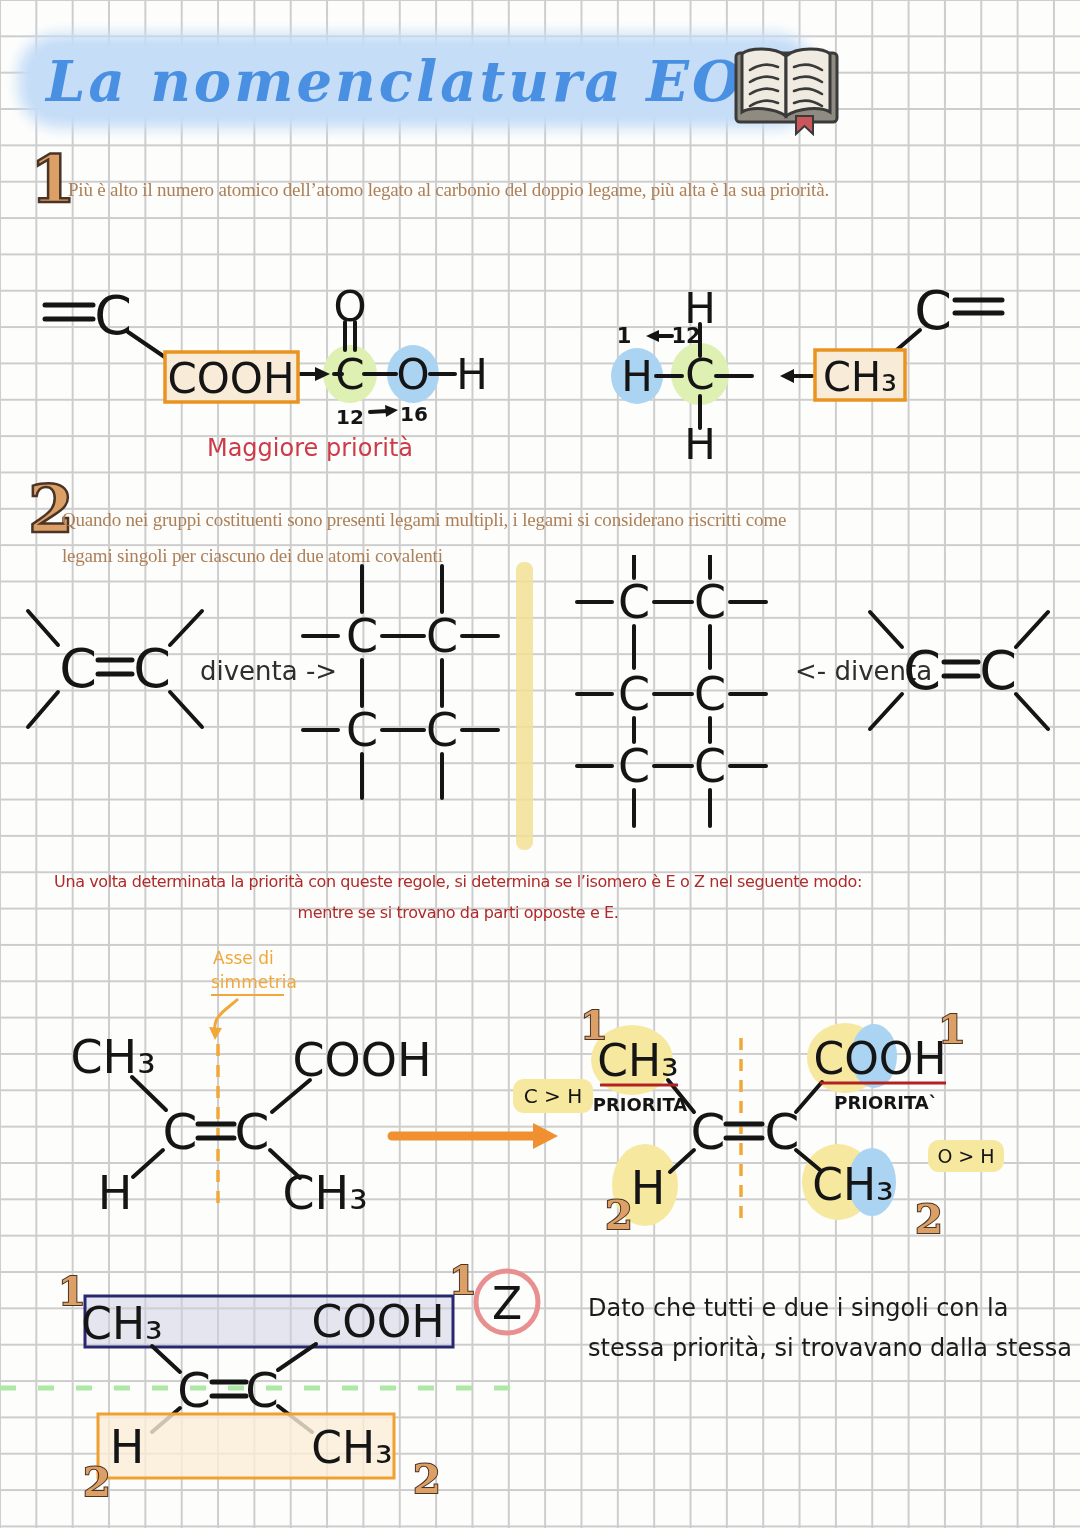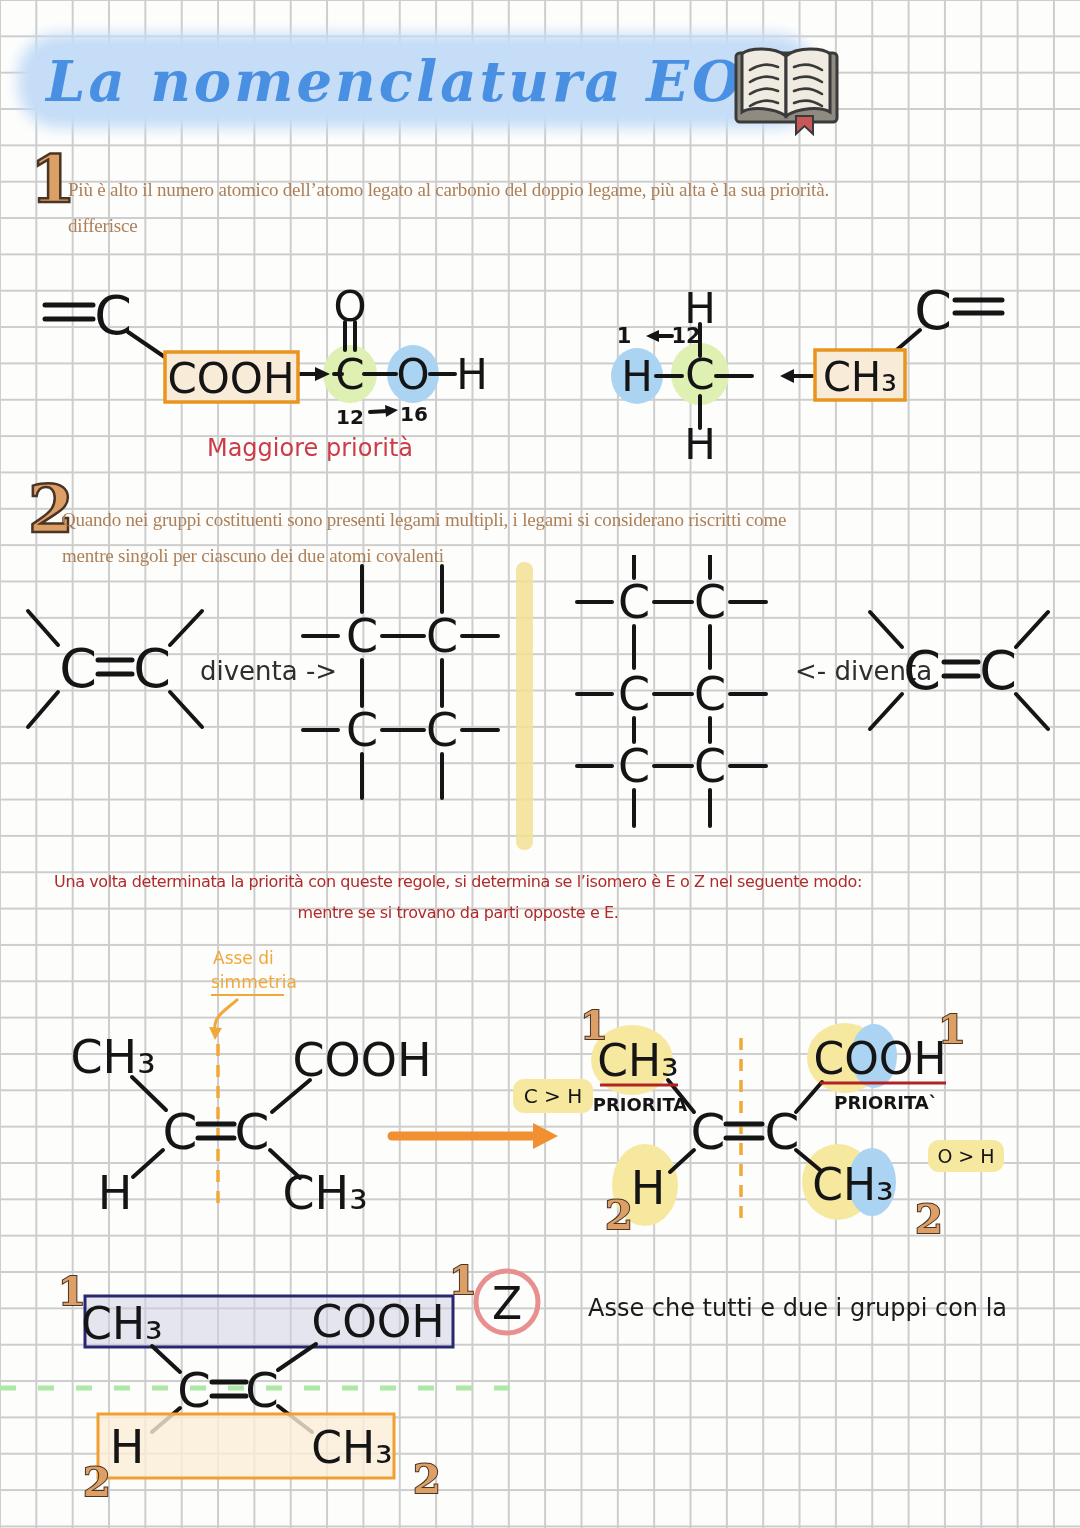--- a/index.html
+++ b/index.html
@@ -63,21 +63,20 @@
         <path d="M61 39 Q75 33 89 42"></path>
       <path d="M61 51 Q75 45 89 54"></path>
         <path d="M61 63 Q75 57 89 66"></path>
     </g>
     <polygon points="63,76 80,76 80,94 71.5,86 63,94" fill="#c9575a" stroke="#3a3a3a" stroke-width="2"></polygon>
   </svg>
 
   <div class="abs bignum" style="left:30px;top:146px;">1</div>
   <div class="abs brown-par" style="left:68px;top:172px;">
     <div>Più è alto il numero atomico dell’atomo legato al carbonio del doppio legame, più alta è la sua priorità.</div>
-    <div>differisce</div>
   </div>
 
   <svg class="abs" style="left:30px;top:280px;" width="530" height="190" viewBox="30 280 530 190">
     <g>
       <ellipse cx="350" cy="374" rx="27" ry="29" fill="#dff0b3"></ellipse>
       <ellipse cx="413" cy="374" rx="26" ry="29" fill="#aad4f2"></ellipse>
     </g>
     <g>
       <line class="bond5" x1="45" y1="305" x2="93" y2="305"></line>
       <line class="bond5" x1="45" y1="319" x2="93" y2="319"></line>
@@ -133,21 +132,21 @@
     <g>
       <line class="bond" x1="672" y1="336" x2="656" y2="336"></line>
       <polygon points="646,336 659,330 659,342" fill="#151515"></polygon>
     </g>
     <text class="atom hand" x="686" y="336" font-size="21">12</text>
   </svg>
 
   <div class="abs bignum" style="left:28px;top:476px;">2</div>
   <div class="abs brown-par" style="left:62px;top:502px;">
     <div>Quando nei gruppi costituenti sono presenti legami multipli, i legami si considerano riscritti come</div>
-    <div>mentre singoli per ciascuno dei due atomi covalenti</div>
+    <div>legami singoli per ciascuno dei due atomi covalenti</div>
   </div>
 
   <svg class="abs" style="left:0;top:555px;" width="1080" height="300" viewBox="0 555 1080 300">
     <rect x="516" y="562" width="17" height="288" rx="8" fill="#f3e194" opacity="0.85"></rect>
 
     <g>
       <line class="bond" x1="58" y1="645" x2="28" y2="611"></line>
       <line class="bond" x1="58" y1="692" x2="28" y2="727"></line>
       <line class="bond" x1="170" y1="645" x2="202" y2="611"></line>
       <line class="bond" x1="170" y1="692" x2="202" y2="727"></line>
@@ -311,16 +310,17 @@
     <text class="atom" x="194" y="1390" font-size="48">C</text>
     <text class="atom" x="262" y="1390" font-size="48">C</text>
     <rect x="98" y="1414" width="296" height="64" fill="#faeed6" fill-opacity="0.8" stroke="#f0a030" stroke-width="3"></rect>
     <text class="atom" x="127" y="1447" font-size="46">H</text>
     <text class="atom" x="352" y="1447" font-size="44">CH₃</text>
     <text class="num" x="97" y="1481" font-size="40">2</text>
     <text class="num" x="427" y="1478" font-size="40">2</text>
   </svg>
 
   <div class="abs black-par" style="left:588px;top:1288px;">
-    <div>Asse che tutti e due i gruppi con la</div>
+    <div>Dato che tutti e due i singoli con la</div>
+    <div>stessa priorità, si trovavano dalla stessa</div>
   </div>
 
 </div>
 
 </body></html>

